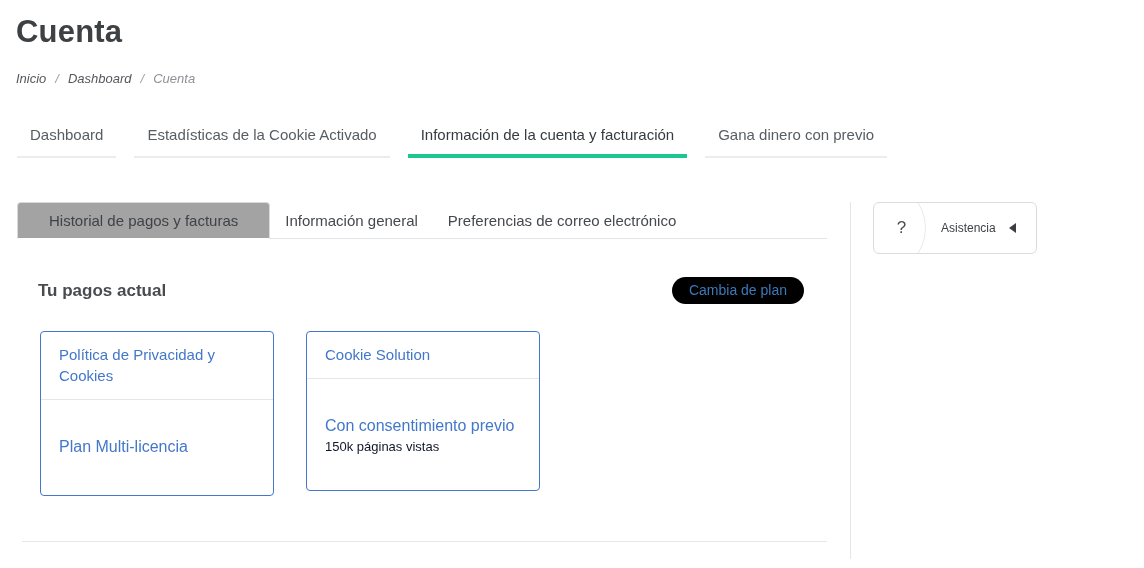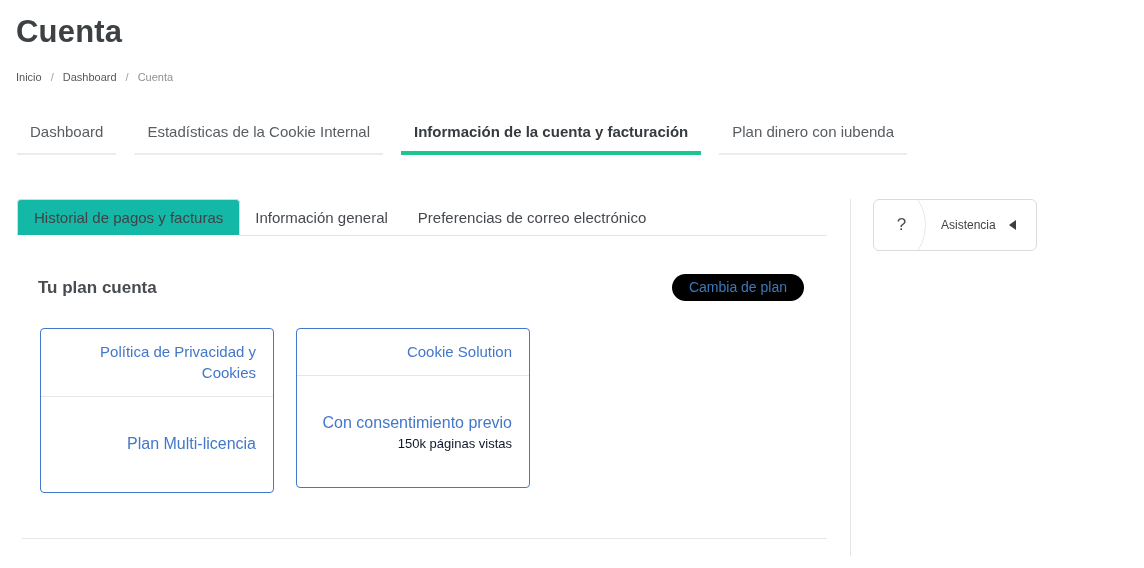--- a/index.html
+++ b/index.html
@@ -7,65 +7,65 @@
   body {
     width:1144px; height:568px; overflow:hidden;
     font-family:"Liberation Sans", sans-serif;
     color:#3d4144;
   }
   .page { width:1053px; height:568px; position:relative; background:#fff; }
 
   
   .header { padding:14px 16px 0 16px; }
   .page-title { font-size:31px; font-weight:700; color:#3d4144; letter-spacing:.2px; }
-  .breadcrumb { margin-top:21px; font-size:11px; color:#54585c; display:flex; gap:9px; align-items:center; }
+  .breadcrumb { margin-top:21px; font-size:13px; color:#54585c; display:flex; gap:9px; align-items:center;font-style:italic; }
   .breadcrumb .sep { color:#9ca0a4; }
   .breadcrumb .crumb { color:#54585c; cursor:pointer; }
   .breadcrumb .crumb--current { color:#8e9296; cursor:default; }
 
   
   .tabs { display:flex; margin-top:40px; padding:0 24px 0 17px; align-items:flex-end; }
   .tab {
     font-size:15px; color:#585d62; text-align:center;
     padding:0 13px 13px 13px; border-bottom:2px solid #ececec;
     white-space:nowrap; cursor:pointer;
   }
   .tab + .tab { margin-left:18px; }
   .tab--push { margin-left:auto; }
   .tab--last { margin-left:13px; }
   .tab--active {
-    font-weight:700; color:#363b40;
+    font-weight:400; color:#363b40;
     border-bottom:4px solid #1cc691; padding-bottom:11px;
   }
 
   
   .content { display:flex; margin-top:44px; height:357px; }
   .col-left { flex:0 0 850px; max-width:850px; }
   .col-right { flex:1; border-left:1px solid #e3e6e8; padding:0 16px 0 22px; }
 
   
   .subtabs { display:flex; align-items:flex-end; margin:0 23px 0 17px; border-bottom:1px solid #e2e5e8; }
   .subtab {
     font-size:15px; color:#45494e; padding:9px 15px; white-space:nowrap; cursor:pointer;
   }
   .subtab--active {
-    background:#14b8a6; border:1px solid #d6dadd; border-bottom:1px solid #fff;
-    border-radius:4px 4px 0 0; margin-bottom:-1px; padding:9px 16px; color:#3f4347;
+    background:#a3a3a3; border:1px solid #d6dadd; border-bottom:1px solid #fff;
+    border-radius:4px 4px 0 0; margin-bottom:-1px; padding:9px 31px; color:#3f4347;
   }
 
   
   .plan-header { display:flex; align-items:center; justify-content:space-between;
     margin-top:38px; padding:0 46px 0 38px; }
   .plan-heading { font-size:17px; font-weight:700; color:#484c50; }
   .change-plan-btn {
     background:#000000; color:#3d78ba; border:none; border-radius:14px;
     font-family:inherit; font-size:14px; padding:6px 17px; cursor:pointer; line-height:15px;
   }
 
-  .cards { display:flex; gap:22px; margin:27px 0 0 40px; align-items:flex-start;text-align:right; }
+  .cards { display:flex; gap:32px; margin:27px 0 0 40px; align-items:flex-start; }
   .plan-card {
     width:234px; border:1px solid #4377c9; border-radius:4px; background:#fff;
   }
   .card-top { padding:12px 17px 13px 18px; }
   .card-product { font-size:15px; line-height:21px; color:#4377c9; }
   .card-bottom { border-top:1px solid #e4e7ea; padding:16px 17px 38px 18px; }
   .card-plan { font-size:16px; line-height:21px; color:#4377c9;margin-top:20px; }
   .card-detail { font-size:13px; line-height:18px; color:#0f172a; margin-top:2px; }
   .card-detail:empty { display:none; }
   .plan-card:nth-child(3) .card-bottom { padding-bottom:15px; }
@@ -105,37 +105,37 @@
       <span class="crumb">Inicio</span>
       <span class="sep">/</span>
       <span class="crumb">Dashboard</span>
       <span class="sep">/</span>
       <span class="crumb crumb--current">Cuenta</span>
     </nav>
   </div>
 
   <div class="tabs">
     <div class="tab">Dashboard</div>
-    <div class="tab">Estadísticas de la Cookie Internal</div>
+    <div class="tab">Estadísticas de la Cookie Activado</div>
     <div class="tab tab--active tab--push">Información de la cuenta y facturación</div>
-    <div class="tab tab--last">Plan dinero con iubenda</div>
+    <div class="tab tab--last">Gana dinero con previo</div>
   </div>
 
   <div class="content">
 
     <div class="col-left">
 
       <div class="subtabs">
         <div class="subtab subtab--active">Historial de pagos y facturas</div>
         <div class="subtab">Información general</div>
         <div class="subtab">Preferencias de correo electrónico</div>
       </div>
 
       <div class="plan-header">
-        <div class="plan-heading">Tu plan cuenta</div>
+        <div class="plan-heading">Tu pagos actual</div>
         <button class="change-plan-btn">Cambia de plan</button>
       </div>
 
       <div class="cards">
 
         <div class="plan-card">
           <div class="card-top">
             <div class="card-product">Política de Privacidad y Cookies</div>
           </div>
           <div class="card-bottom">

